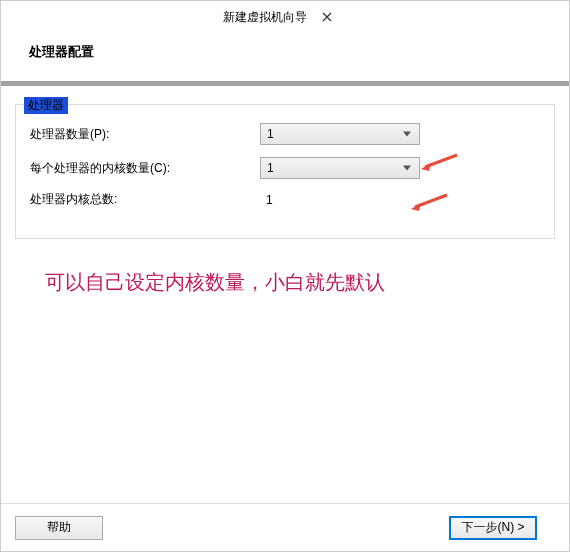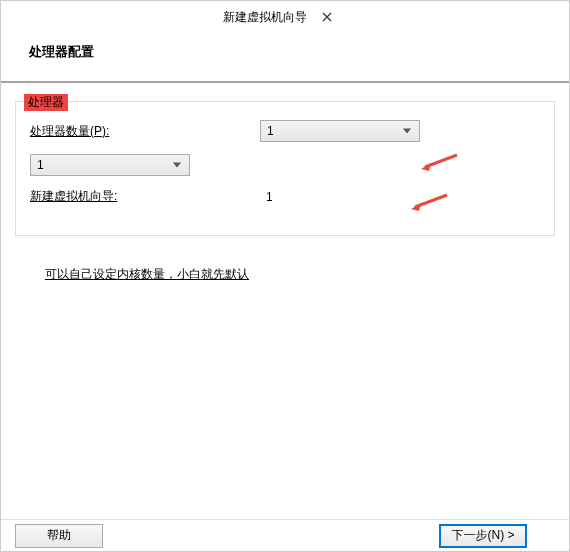--- a/index.html
+++ b/index.html
@@ -25,51 +25,50 @@
       width: 40px;
       height: 28px;
       display: flex;
       align-items: center;
       justify-content: center;
       font-size: 14px;
       cursor: pointer;
     }
     .header {
       padding: 10px 28px 16px 28px;
-      border-bottom: 2px solid #a3a3a3;
+      border-bottom: 5px solid #a3a3a3;
       background: #fff;
     }
     .header-title { font-weight: bold; font-size: 13px; margin-bottom: 4px; }
     .header-subtitle { font-size: 12px; padding-left: 22px; }
     .content {
       padding: 18px 14px 0 14px;
     }
     .fieldset {
       border: 1px solid #ddd;
       position: relative;
       padding: 18px 14px 18px 14px;
       background: #fff;
     }
     .fieldset-legend {
       position: absolute;
       top: -8px;
       left: 8px;
-      background: #ef4444;
+      background: #1d4ed8;
       padding: 0 4px;
       font-size: 12px;
     }
     .form-row {
       display: flex;
       align-items: center;
       margin-bottom: 12px;
     }
     .form-label {
       width: 230px;
       font-size: 12px;
-      text-decoration: underline;
     }
     .form-select {
       width: 160px;
       height: 22px;
       border: 1px solid #aaa;
       background: linear-gradient(#f4f4f4, #e6e6e6);
       position: relative;
       display: flex;
       align-items: center;
       padding: 0 6px;
@@ -86,40 +85,39 @@
       border-left: 4px solid transparent;
       border-right: 4px solid transparent;
       border-top: 5px solid #555;
     }
     .form-value {
       width: 160px;
       font-size: 12px;
       padding-left: 6px;
     }
     .annotation {
-      color: #000000;
-      font-size: 12px;
+      color: #be185d;
+      font-size: 20px;
       padding: 30px 30px;
-      text-decoration: underline;
     }
     .arrow-red {
       pointer-events: none;
       position: absolute;
     }
     .footer {
       position: absolute;
       bottom: 0;
       left: 0;
       right: 0;
-      height: 32px;
+      height: 48px;
       display: flex;
       align-items: center;
       padding: 0 14px;
       border-top: 1px solid #ddd;
-      gap: 16px;
+      gap: 6px;
     }
     .btn {
       height: 24px;
       min-width: 88px;
       border: 1px solid #aaa;
       background: linear-gradient(#f8f8f8, #e8e8e8);
       font-size: 12px;
       cursor: pointer;
       display: flex;
       align-items: center;
@@ -152,27 +150,28 @@
     <span class="fieldset-legend">处理器</span>
 
     <div class="form-row">
       <span class="form-label">处理器数量(P):</span>
       <div class="form-select">
         <span>1</span>
       </div>
     </div>
 
     <div class="form-row">
+      <span class="form-label">每个处理器的内核数量(C):</span>
       <div class="form-select">
         <span>1</span>
       </div>
     </div>
 
     <div class="form-row">
-      <span class="form-label">新建虚拟机向导:</span>
+      <span class="form-label">处理器内核总数:</span>
       <span class="form-value">1</span>
     </div>
   </div>
 
   <div class="annotation">可以自己设定内核数量，小白就先默认</div>
 </div>
 
 <svg class="arrow-red" style="left:418px; top:152px;" width="40" height="20" viewBox="0 0 40 20">
   <path d="M38 2 L6 14" stroke="#e74c3c" stroke-width="3" fill="none"></path>
   <path d="M2 16 L12 10 L10 18 Z" fill="#e74c3c"></path>

